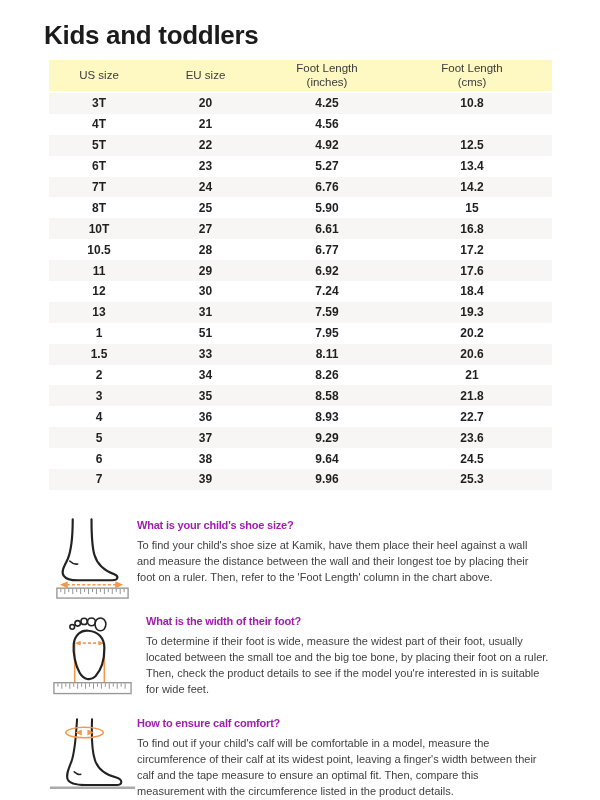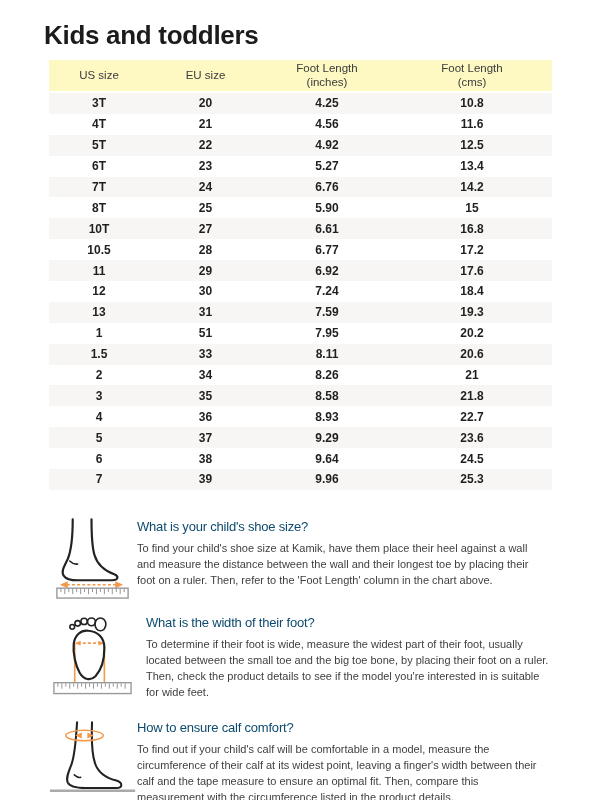--- a/index.html
+++ b/index.html
@@ -25,21 +25,21 @@
     height:20.9px;align-items:center;
   }
   .trow:nth-child(odd){background:#f7f6f5;}
   .tcell{text-align:center;font-size:12px;font-weight:700;color:#1f1f1f;}
   .sections{position:absolute;left:48px;top:517px;width:524px;}
   .section{display:flex;margin-bottom:12px;}
   .section.s2{margin-bottom:18px;gap:9px;}
   .icon-box{width:89px;flex:0 0 89px;display:flex;justify-content:center;align-items:flex-start;}
   .sec-text{flex:1;padding-top:2px;}
   .sec-heading{
-    margin:0 0 6px 0;font-size:13px;font-weight:400;color:#0c4a6e;letter-spacing:-0.2px;
+    margin:0 0 6px 0;font-size:11px;font-weight:700;color:#a21caf;letter-spacing:-0.2px;
   }
   .sec-body{
     margin:0;font-size:11px;line-height:1.46;color:#3f3f3f;width:404px;
   }
   svg .ink{stroke:#222222;stroke-width:2.2;fill:none;stroke-linecap:round;stroke-linejoin:round;}
   svg .ink-thin{stroke:#222222;stroke-width:1.6;fill:none;stroke-linecap:round;}
   svg .accent-line{stroke:#F2994A;stroke-width:1.6;fill:none;}
   svg .accent-dash{stroke:#F2994A;stroke-width:1.6;fill:none;stroke-dasharray:3 2.2;}
   svg .accent-fill{fill:#F2994A;}
   svg .ruler{fill:#ffffff;stroke:#999999;stroke-width:1.4;}
@@ -66,21 +66,20 @@
         <div class="trow">
           <div class="tcell">3T</div>
           <div class="tcell">20</div>
           <div class="tcell">4.25</div>
           <div class="tcell">10.8</div>
         </div>
         <div class="trow">
           <div class="tcell">4T</div>
           <div class="tcell">21</div>
           <div class="tcell">4.56</div>
-          <div class="tcell">11.6</div>
         </div>
         <div class="trow">
           <div class="tcell">5T</div>
           <div class="tcell">22</div>
           <div class="tcell">4.92</div>
           <div class="tcell">12.5</div>
         </div>
         <div class="trow">
           <div class="tcell">6T</div>
           <div class="tcell">23</div>

